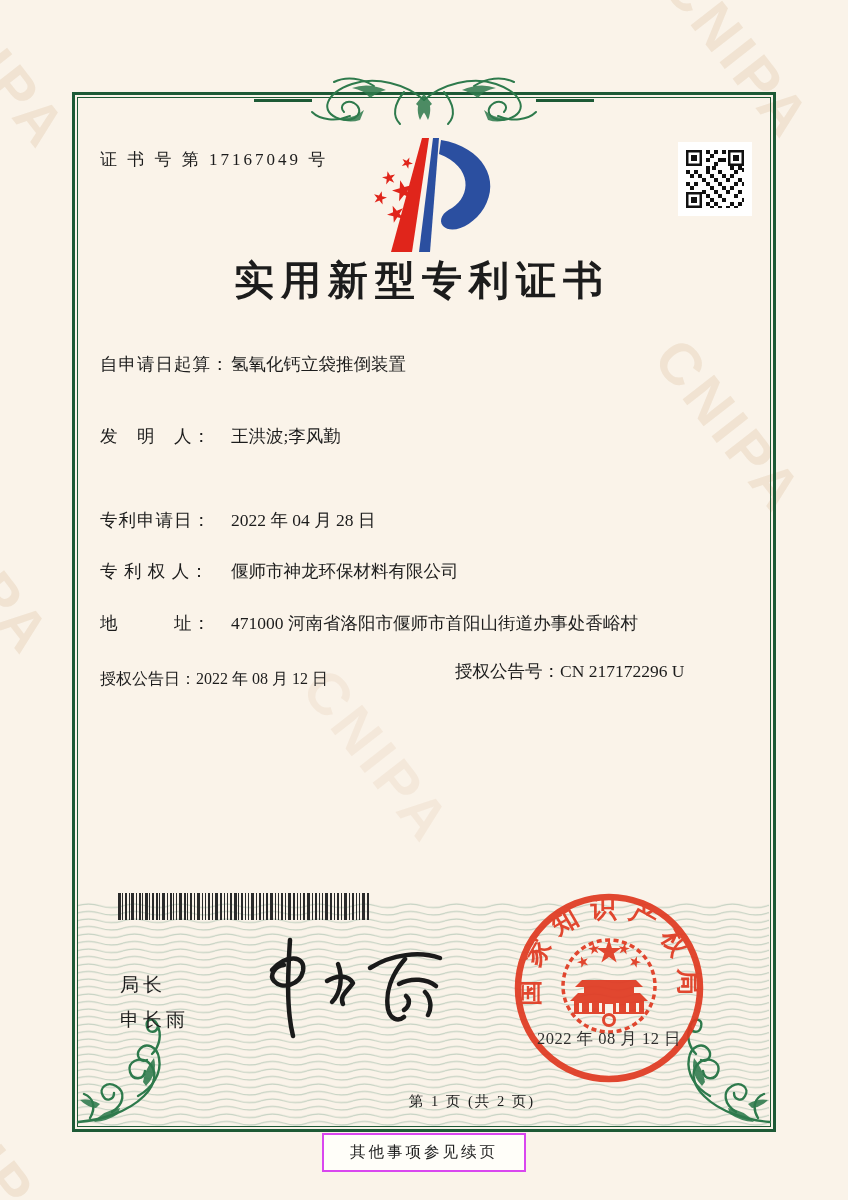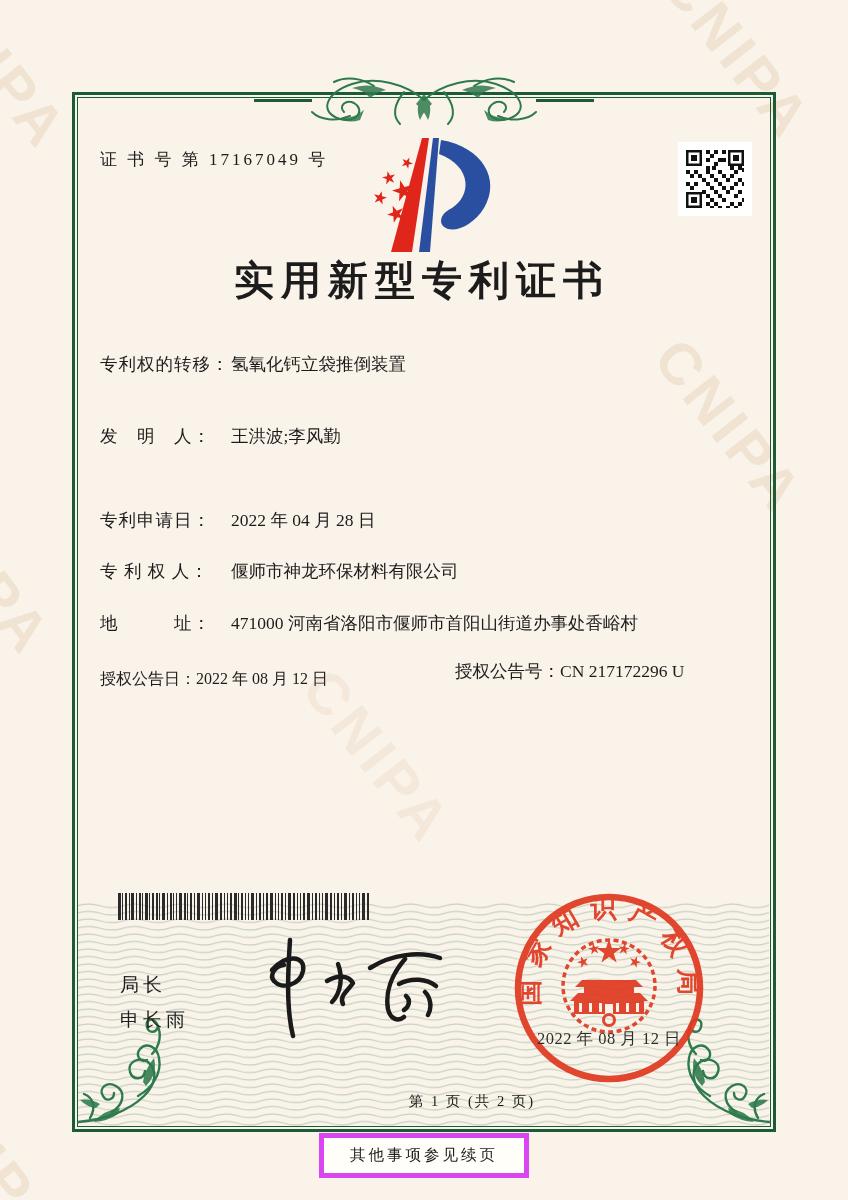--- a/index.html
+++ b/index.html
@@ -25,21 +25,21 @@
   .grant-l{position:absolute;left:100px;top:669px;font-size:16px;z-index:4;white-space:nowrap;}
   .grant-r{position:absolute;left:455px;top:659px;font-size:17.5px;z-index:4;white-space:nowrap;}
   .paras{position:absolute;left:95px;top:697px;width:658px;font-size:17.5px;line-height:1.85;
          text-align:justify;z-index:4;}
   .paras p{margin:0;text-indent:2em;}
   .sig-title{position:absolute;left:120px;top:972px;font-size:19px;letter-spacing:4px;z-index:4;}
   .sig-name{position:absolute;left:120px;top:1007px;font-size:19px;letter-spacing:4px;z-index:4;}
   .pageno{position:absolute;left:72px;top:1092px;width:800px;text-align:center;
           font-size:14.5px;letter-spacing:2px;z-index:4;}
   .footnote{position:absolute;left:50%;transform:translateX(-50%);top:1133px;
-            background:#fffef9;border:5px solid #d946ef;padding:7px 26px;
+            background:#fffef9;border:2px solid #d946ef;padding:7px 26px;
             font-size:15.5px;letter-spacing:3px;z-index:4;}
   .svgbox{position:absolute;z-index:4;}
   .qrwrap{position:absolute;left:678px;top:142px;width:74px;height:74px;background:#fff;z-index:4;}
 </style>
 </head>
 <body>
 
 <div id="page">
 
   <div class="wm" style="left:-42px;top:-38px;">CNIPA</div>
@@ -146,21 +146,21 @@
         <path d="M0,42h16v16h-16z M2.5,44.5v11h11v-11z" fill-rule="evenodd"></path>
         <rect x="5" y="47" width="6" height="6"></rect>
         <path d="M20 0h4v4h-4z M28 0h4v4h-4z M36 0h4v4h-4z M24 4h4v4h-4z M32 8h4v4h-4z M20 8h4v4h-4z M36 8h4v4h-4z M28 12h4v4h-4z M20 16h4v4h-4z M26 16h4v4h-4z M44 16h4v4h-4z M52 16h4v4h-4z M0 20h4v4h-4z M8 20h4v4h-4z M20 20h4v4h-4z M32 20h4v4h-4z M48 20h4v4h-4z M56 18h2v4h-2z M4 24h4v4h-4z M12 24h4v4h-4z M24 24h4v4h-4z M36 24h4v4h-4z M44 24h4v4h-4z M16 28h4v4h-4z M28 28h4v4h-4z M40 28h4v4h-4z M52 28h4v4h-4z M0 32h4v4h-4z M8 32h4v4h-4z M20 32h4v4h-4z M32 32h4v4h-4z M48 32h4v4h-4z M56 32h2v4h-2z M4 36h4v4h-4z M24 36h4v4h-4z M36 36h4v4h-4z M44 36h4v4h-4z M16 40h4v4h-4z M28 40h4v4h-4z M40 40h4v4h-4z M52 40h4v4h-4z M20 44h4v4h-4z M32 44h4v4h-4z M48 44h4v4h-4z M24 48h4v4h-4z M36 48h4v4h-4z M56 48h2v4h-2z M20 52h4v4h-4z M28 52h4v4h-4z M44 52h4v4h-4z M52 52h4v4h-4z M24 56h4v2h-4z M32 56h4v2h-4z M40 56h4v2h-4z M48 56h4v2h-4z"></path>
       </g>
     </svg>
   </div>
 
   <div class="title">实用新型专利证书</div>
 
   <div class="frow" style="top:352px;">
-    <span class="lbl">专利权的转移：</span><span>氢氧化钙立袋推倒装置</span>
+    <span class="lbl">自申请日起算：</span><span>氢氧化钙立袋推倒装置</span>
   </div>
   <div class="frow" style="top:404px;margin-top:20px;">
     <span class="lbl">发　明　人：</span><span>王洪波;李风勤</span>
   </div>
   <div class="frow" style="top:508px;">
     <span class="lbl">专利申请日：</span><span>2022 年 04 月 28 日</span>
   </div>
   <div class="frow" style="top:559px;">
     <span class="lbl">专 利 权 人：</span><span>偃师市神龙环保材料有限公司</span>
   </div>

